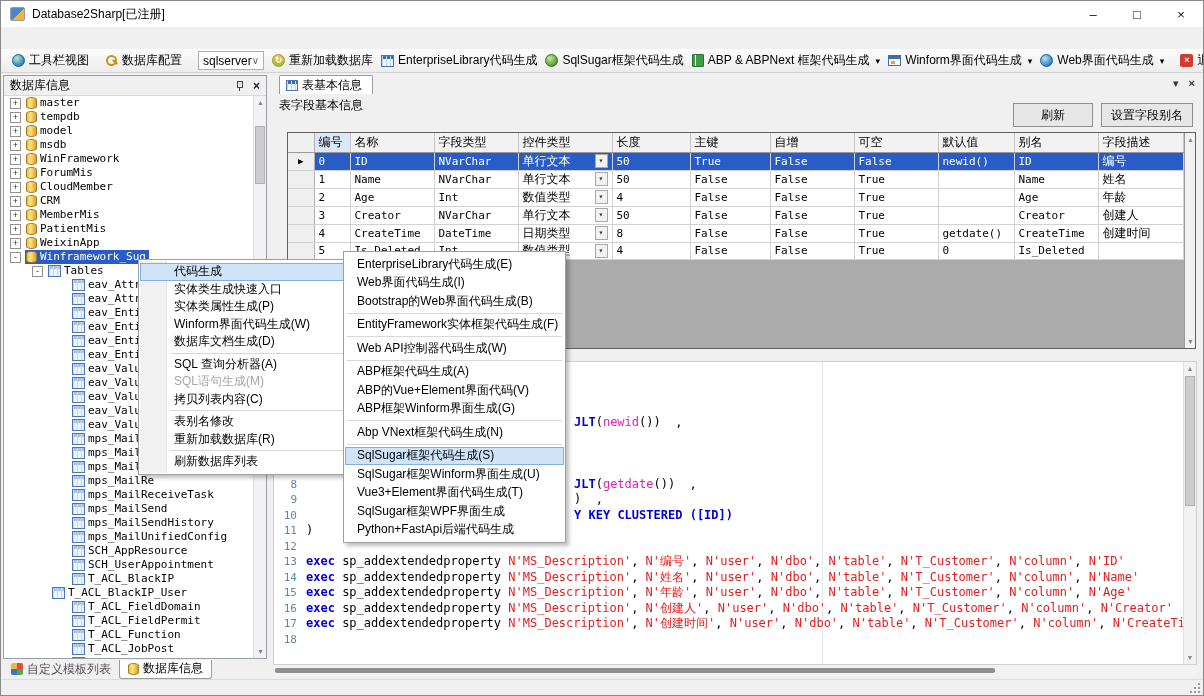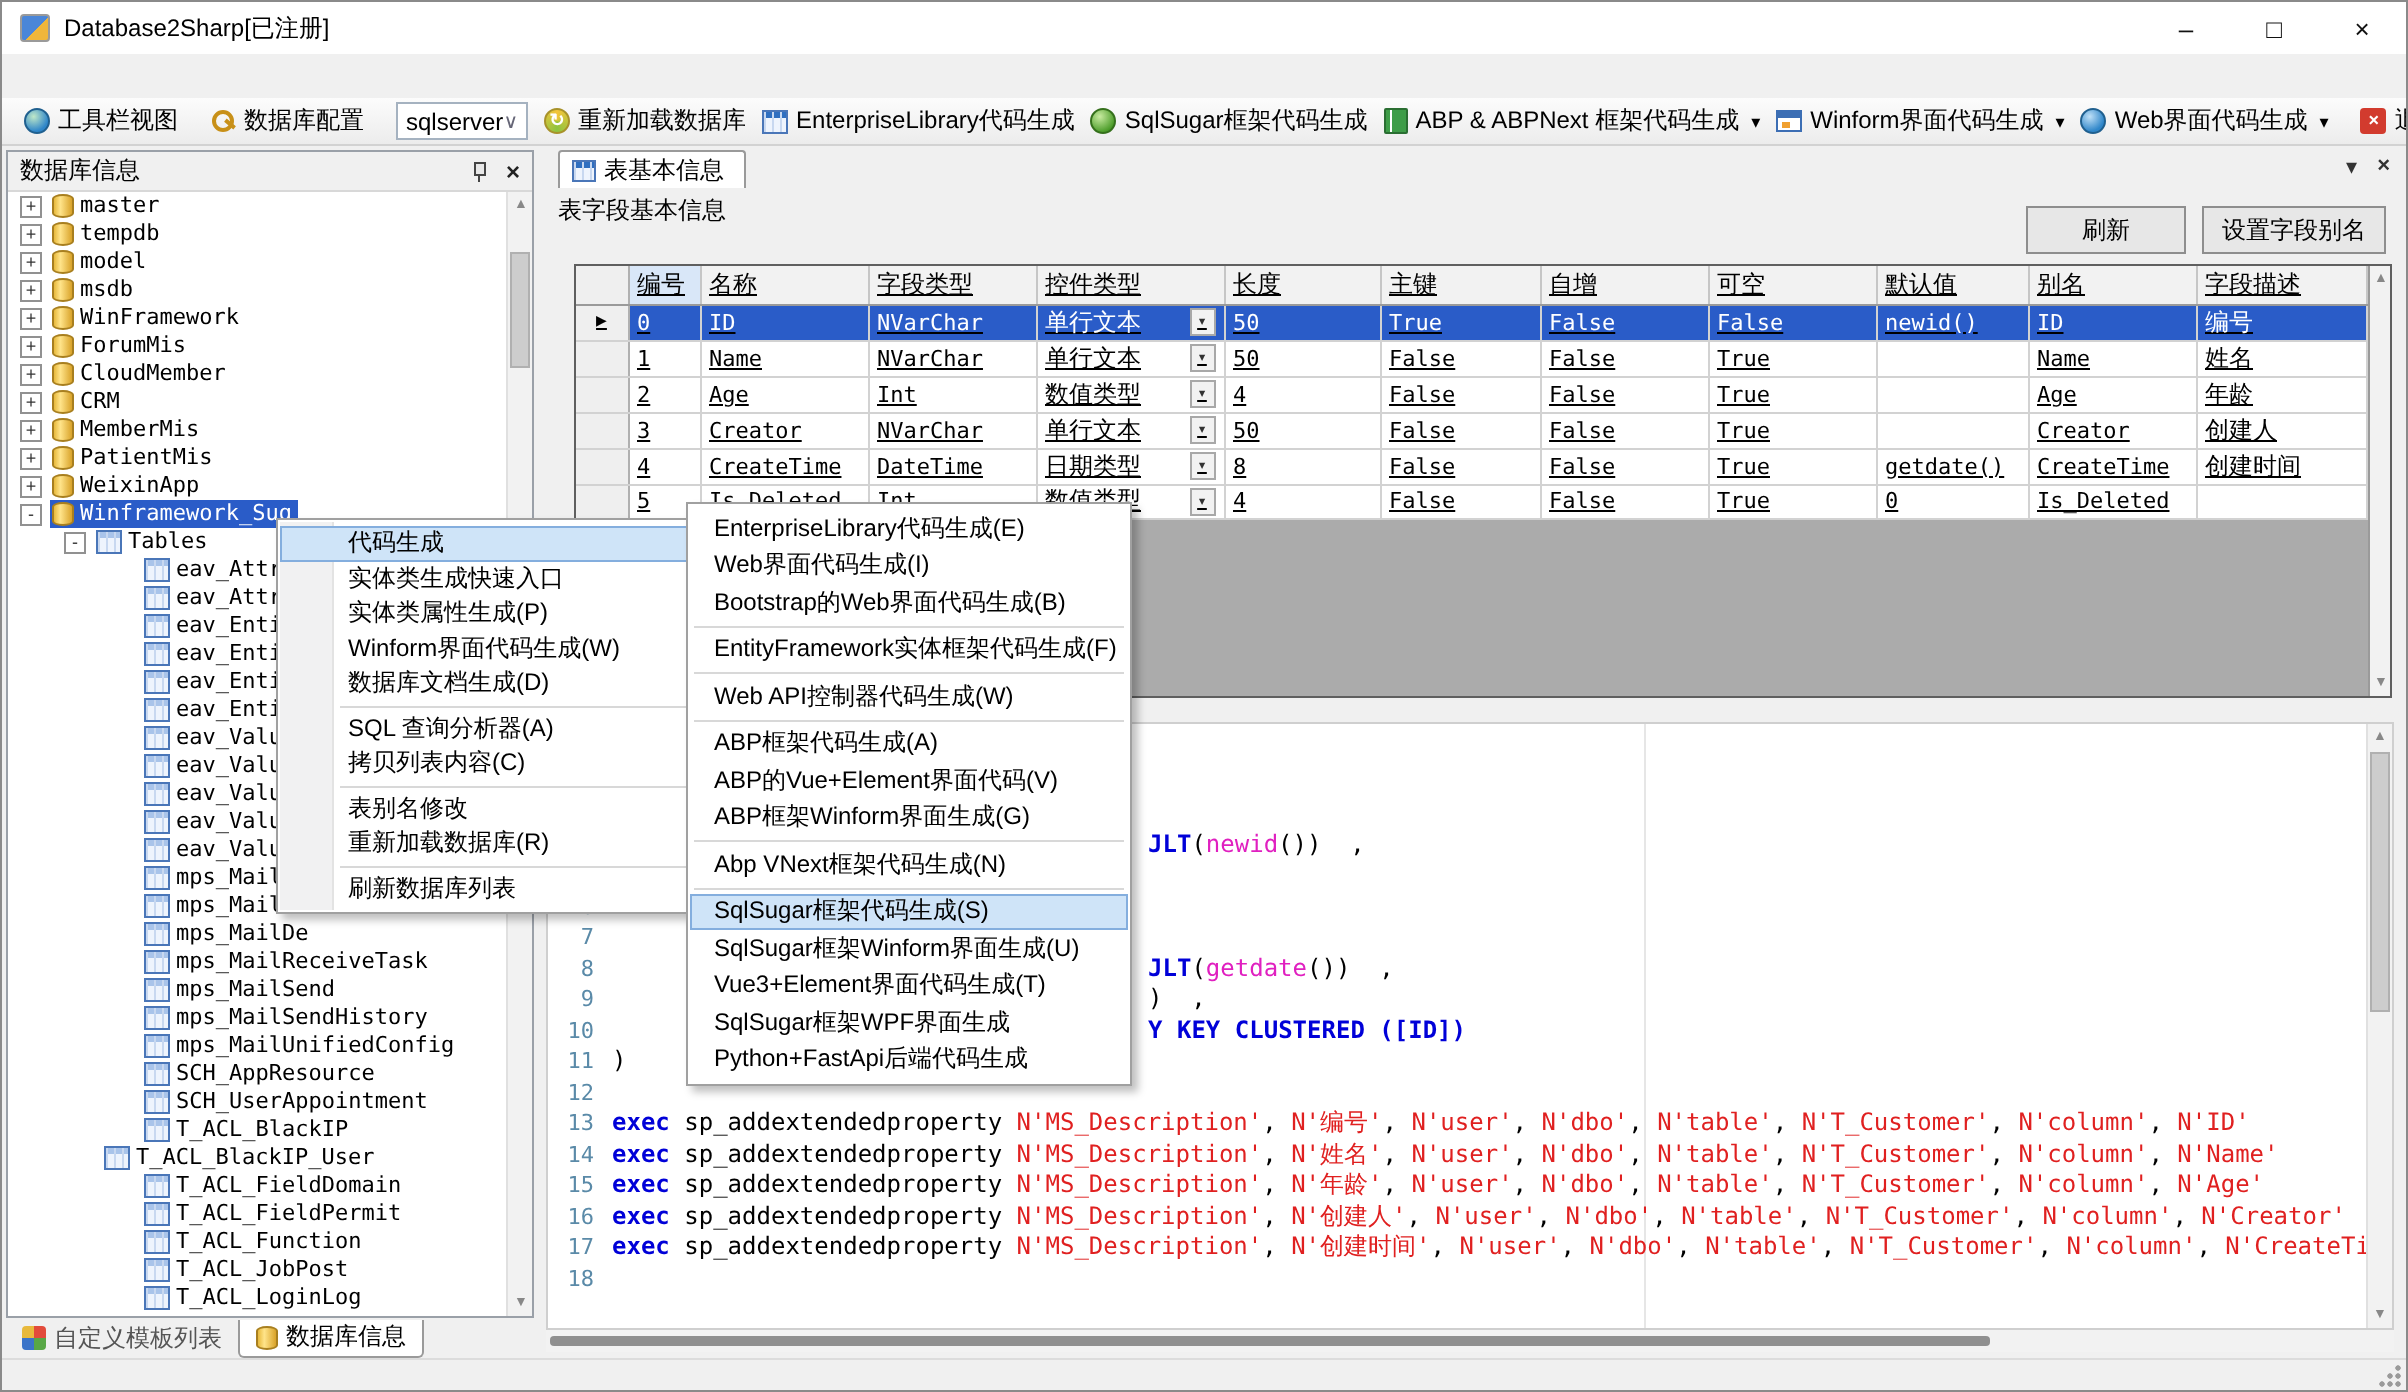--- a/index.html
+++ b/index.html
@@ -79,21 +79,21 @@
   .main-tab { position:absolute; left:8px; top:0; height:19px; display:inline-flex; align-items:center; gap:4px;
     padding:0 10px 0 6px; background:#fff; border:1px solid #9a9a9a; border-bottom:none; border-radius:2px 2px 0 0; font-size:12px; }
   .panel-ctrl { position:absolute; right:6px; top:2px; display:flex; gap:10px; color:#333; font-size:11px; }
   .section-label { position:absolute; left:278px; top:96px; font-size:12px; }
   .btn { position:absolute; height:24px; background:#e7e7e7; border:1px solid #8e8e8e; font-size:12px;
     display:flex; align-items:center; justify-content:center; }
   .btn-refresh { left:1012px; top:102px; width:80px; }
   .btn-alias { left:1100px; top:102px; width:92px; }
   
   .grid { position:absolute; left:286px; top:131px; width:909px; height:217px; border:1px solid #5f5f5f; background:#ababab; display:flex; }
-  .grid table { border-collapse:collapse; table-layout:fixed; width:895px; align-self:flex-start; background:#0c4a6e;text-decoration:underline; }
+  .grid table { border-collapse:collapse; table-layout:fixed; width:895px; align-self:flex-start; background:#0c4a6e; }
   .grid th { height:19px; background:#f2f2f2; border-right:1px solid #c6c6c6; border-bottom:1px solid #9a9a9a;
     font-weight:normal; font-size:12px; text-align:left; padding:0 4px; white-space:nowrap; overflow:hidden; }
   .grid th.hlcol { background:#d9e7f8; }
   .grid td { height:17px; border-right:1px solid #d2d2d2; border-bottom:1px solid #d2d2d2;
     font-family:"DejaVu Sans Mono", monospace; font-size:11px; padding:0 4px; white-space:nowrap; overflow:hidden; background:#fff; }
   .grid td.rowhdr, .grid th.rowhdr { background:#efefef; border-right:1px solid #b0b0b0; text-align:center; padding:0; font-size:9px; }
   .grid tr.sel td { background:#2a5cc8; color:#fff; }
   .grid tr.sel td.rowhdr { background:#efefef; color:#000; }
   .combo-cell { display:flex; align-items:center; justify-content:space-between; height:16px; }
   .combo-cell .dd { width:13px; height:14px; background:#f2f2f2; border:1px solid #a8a8a8; color:#333;
@@ -398,20 +398,27 @@
           <span class="node">
             <span class="ti table-ic"></span>
             <span class="tlabel">mps_MailCo</span>
           </span>
         </div>
         <div class="trow" style="padding-left: 52px;">
           <span class="expspace"></span>
           <span class="node">
             <span class="ti table-ic"></span>
             <span class="tlabel">mps_MailDe</span>
+          </span>
+        </div>
+        <div class="trow" style="padding-left: 52px;">
+          <span class="expspace"></span>
+          <span class="node">
+            <span class="ti table-ic"></span>
+            <span class="tlabel">mps_MailRe</span>
           </span>
         </div>
         <div class="trow" style="padding-left: 52px;">
           <span class="expspace"></span>
           <span class="node">
             <span class="ti table-ic"></span>
             <span class="tlabel">mps_MailReceiveTask</span>
           </span>
         </div>
         <div class="trow" style="padding-left: 52px;">
@@ -739,20 +746,24 @@
       <div class="menuitem">
         <span class="mtext">Winform界面代码生成(W)</span>
       </div>
       <div class="menuitem">
         <span class="mtext">数据库文档生成(D)</span>
       </div>
       <div class="msep"></div>
       <div class="menuitem">
         <span class="mtext">SQL 查询分析器(A)</span>
       </div>
+      <div class="menuitem mdis">
+        <span class="mtext">SQL语句生成(M)</span>
+        <span class="marr">▸</span>
+      </div>
       <div class="menuitem">
         <span class="mtext">拷贝列表内容(C)</span>
       </div>
       <div class="msep"></div>
       <div class="menuitem">
         <span class="mtext">表别名修改</span>
       </div>
       <div class="menuitem">
         <span class="mtext">重新加载数据库(R)</span>
       </div>

